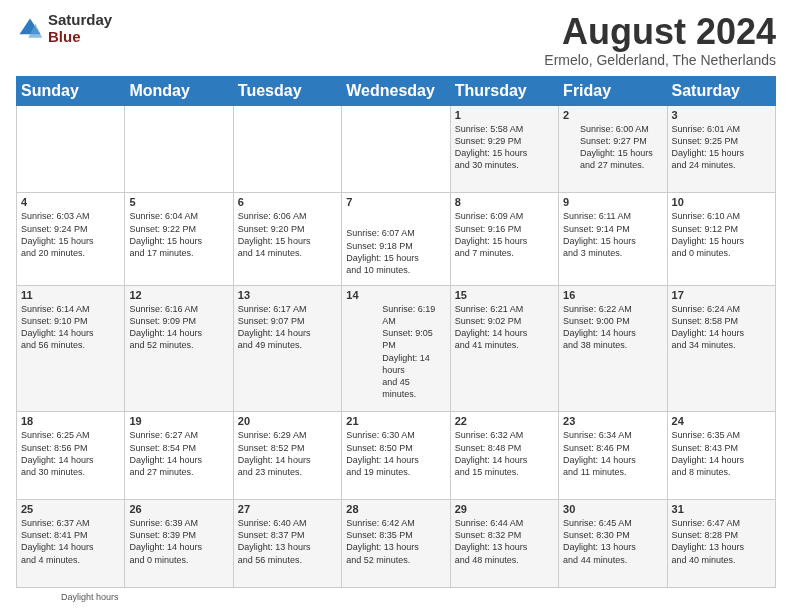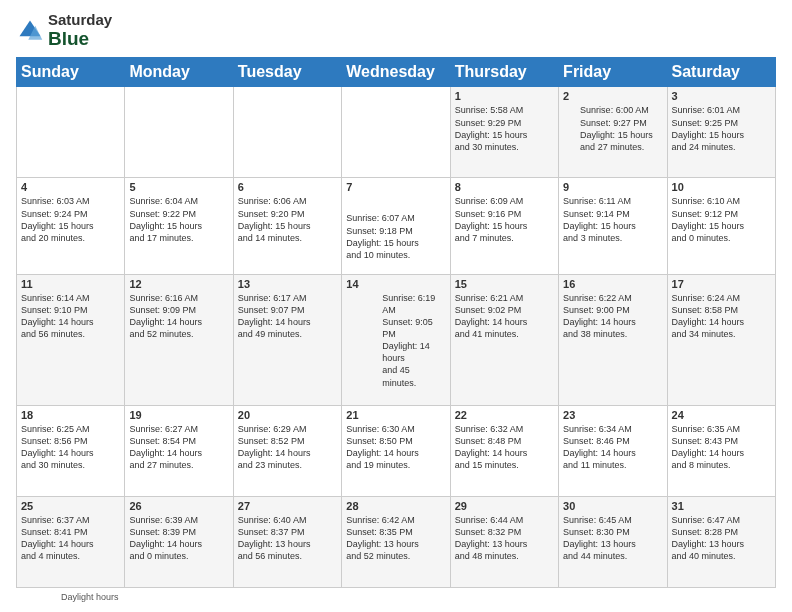--- a/index.html
+++ b/index.html
@@ -32,23 +32,23 @@
       display: flex;
       flex-direction: column;
       line-height: 1.1;
     }
     .logo-general {
       font-size: 15px;
       font-weight: bold;
       color: #333;
     }
     .logo-blue {
-      font-size: 19px;
-      font-weight: bold;
-      color: #14532d;
+      font-size: 15px;
+      font-weight: bold;
+      color: #7f1d1d;
     }
     .logo-icon {
       width: 28px;
       height: 28px;
     }
     .title-block {
       text-align: right;
     }
     .title-month {
       font-size: 36px;
@@ -122,20 +122,24 @@
   <div class="header">
     <div class="logo">
       <svg class="logo-icon" viewBox="0 0 32 32">
         <polygon points="16,4 28,22 4,22" fill="#2e7abf"></polygon>
         <polygon points="22,10 30,26 14,26" fill="#5ba3d9" opacity="0.7"></polygon>
       </svg>
       <div class="logo-text">
         <span class="logo-general">Saturday</span>
         <span class="logo-blue">Blue</span>
       </div>
+    </div>
+    <div class="title-block">
+      <div class="title-month">August 2024</div>
+      <div class="title-location">Ermelo, Gelderland, The Netherlands</div>
     </div>
   </div>
 
   <table class="calendar">
     <thead>
       <tr>
         <th>Sunday</th>
         <th>Monday</th>
         <th>Tuesday</th>
         <th>Wednesday</th>

